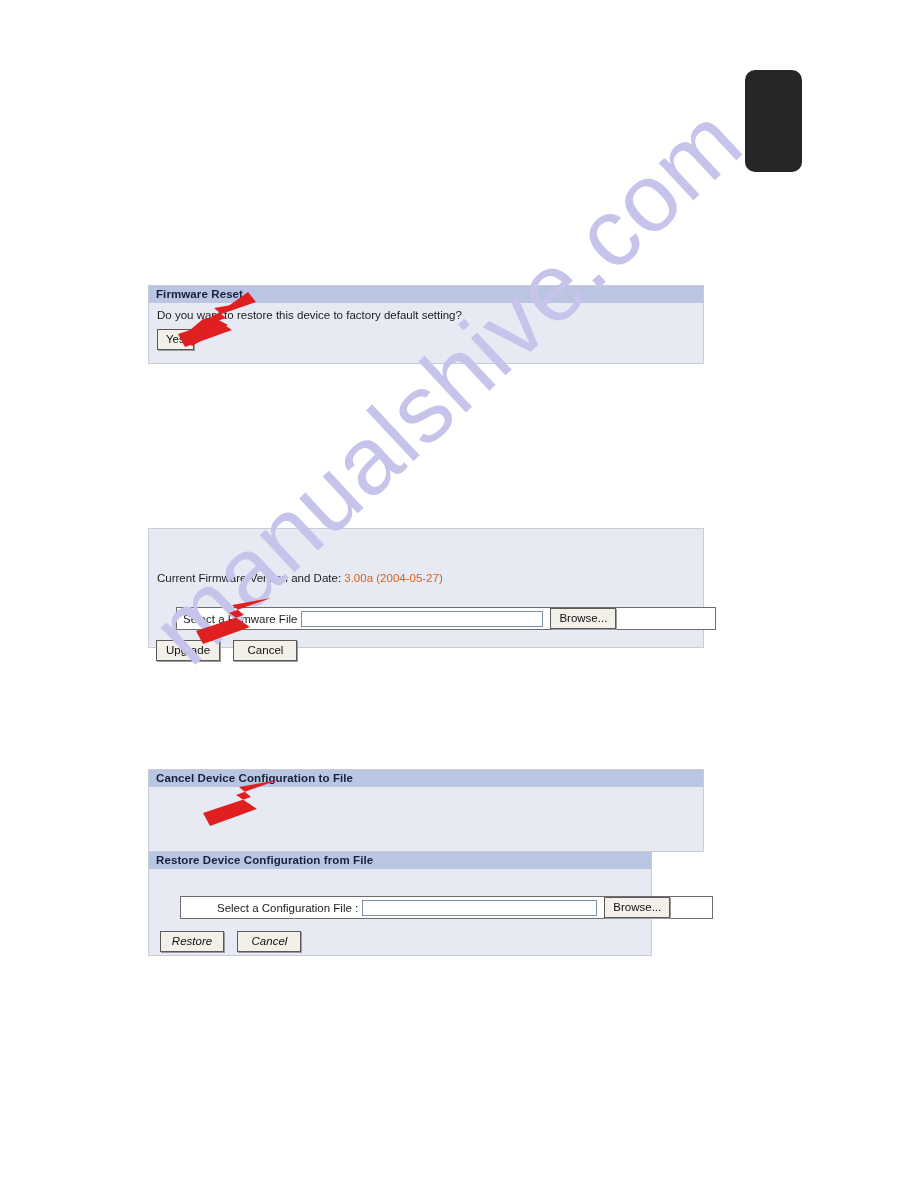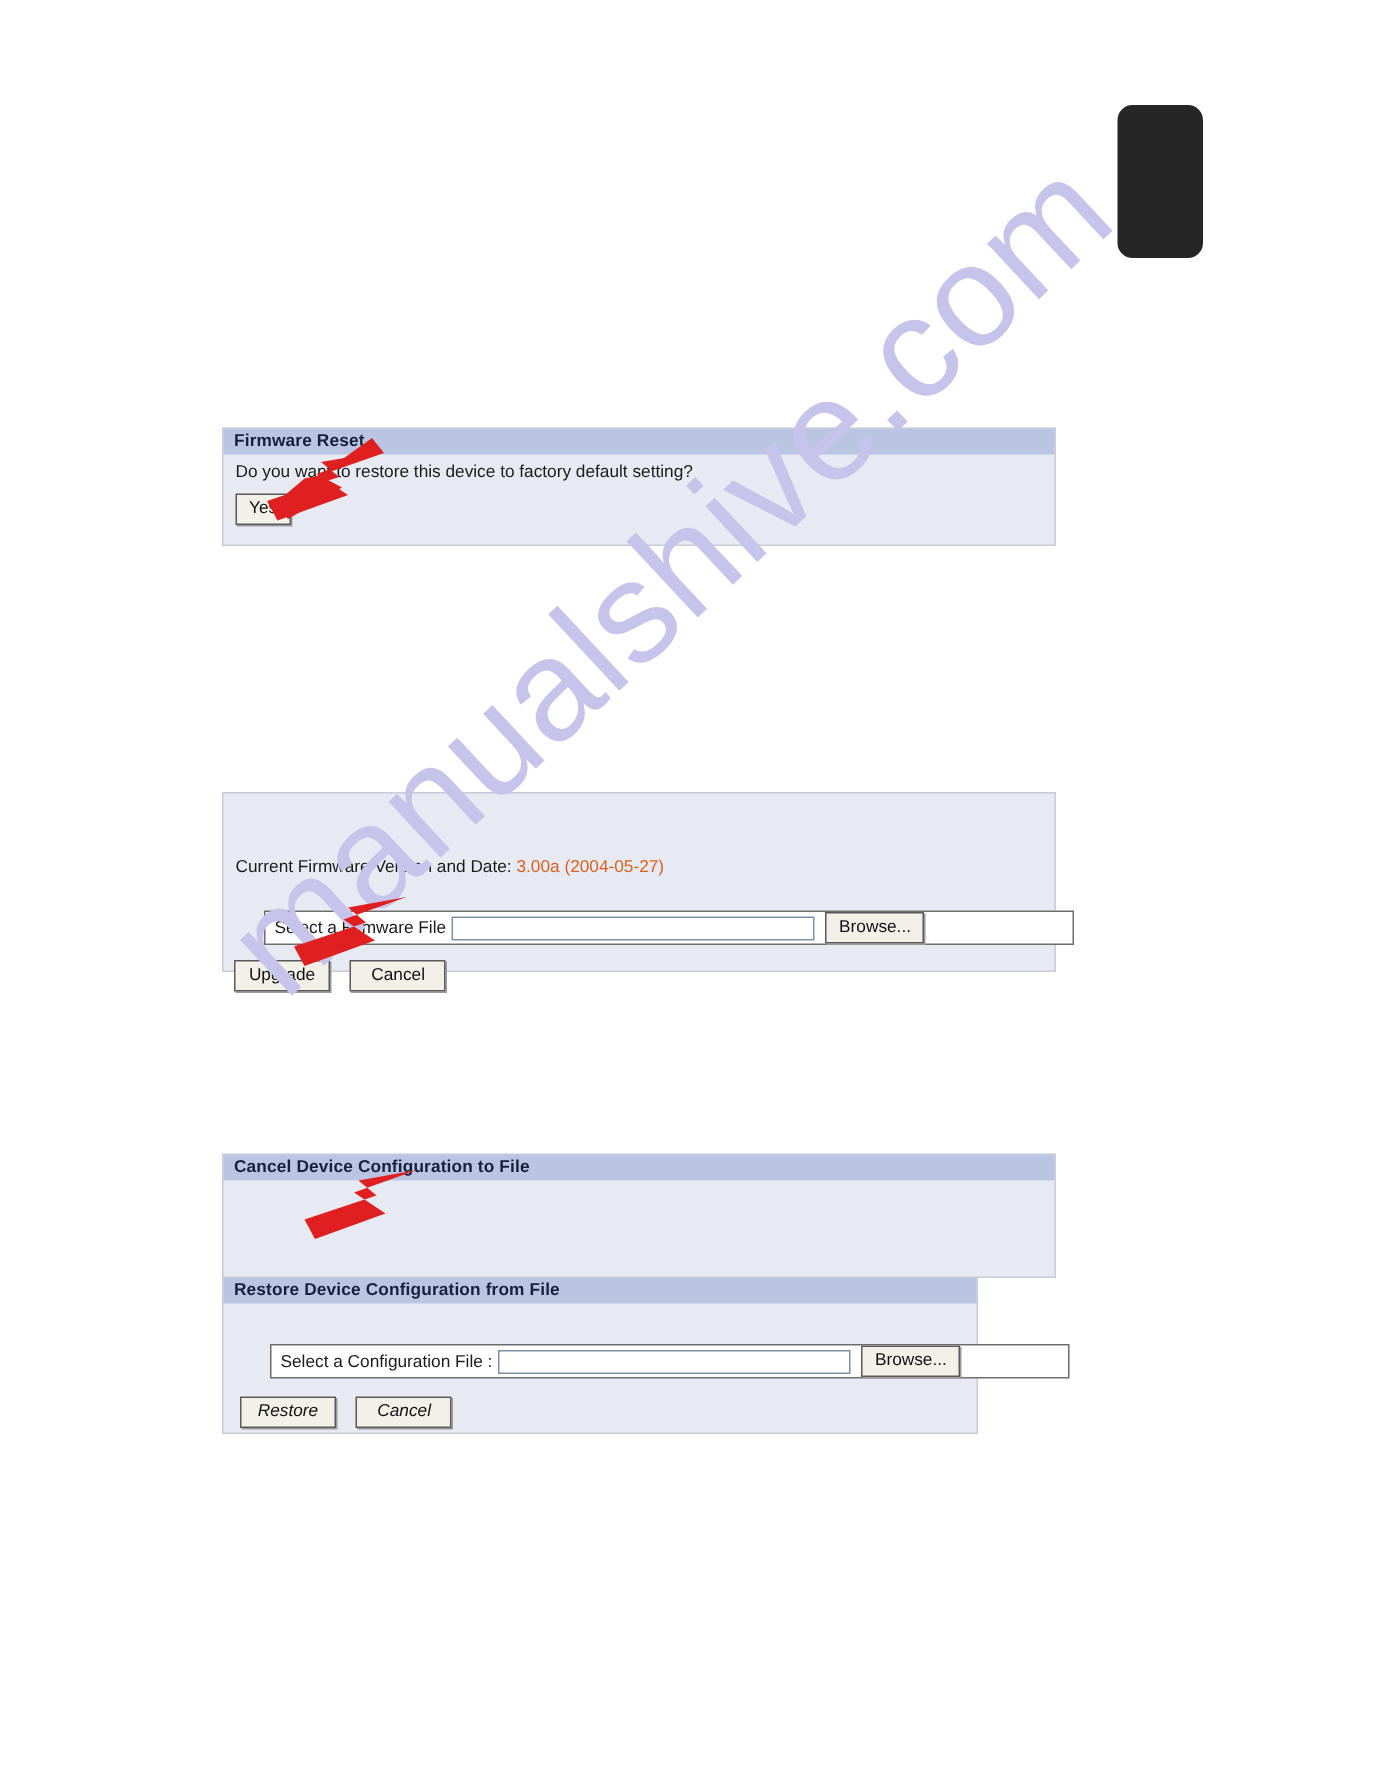--- a/index.html
+++ b/index.html
@@ -185,21 +185,21 @@
   </div>
 </div>
 
 <div class="panel" style="left:148px; top:769px; width:556px; height:83px;">
   <div class="panel-header">Cancel Device Configuration to File</div>
 </div>
 
 <div class="panel" style="left:148px; top:852px; width:504px; height:104px; border-top:none;">
   <div class="panel-header">Restore Device Configuration from File</div>
   <div class="panel-body">
-    <div class="file-row" style="position:absolute; left:11px; top:27px; width:533px;">
+    <div class="file-row" style="position:absolute; left:11px; top:27px; width:533px;padding-left:30px;">
       <span class="file-label">Select a Configuration File :</span>
       <input class="file-input" type="text" style="width: 235px;" value="">
       <span class="browse-wrap">
         <span class="btn wide">Browse...</span>
       </span>
     </div>
 
     <div style="position:absolute; left:11px; top:62px;font-style:italic;">
       <span class="btn wide">Restore</span>
       <span class="btn wide" style="margin-left:9px;">Cancel</span>

